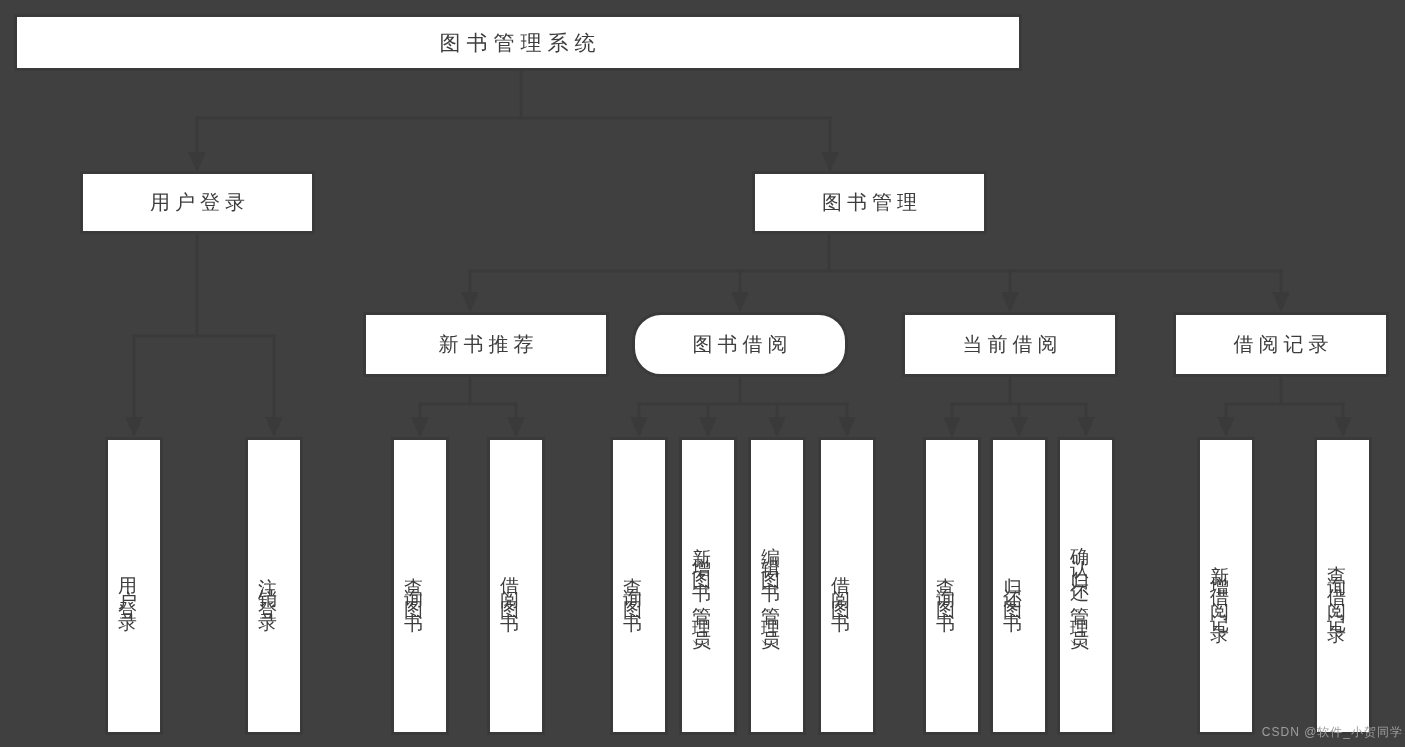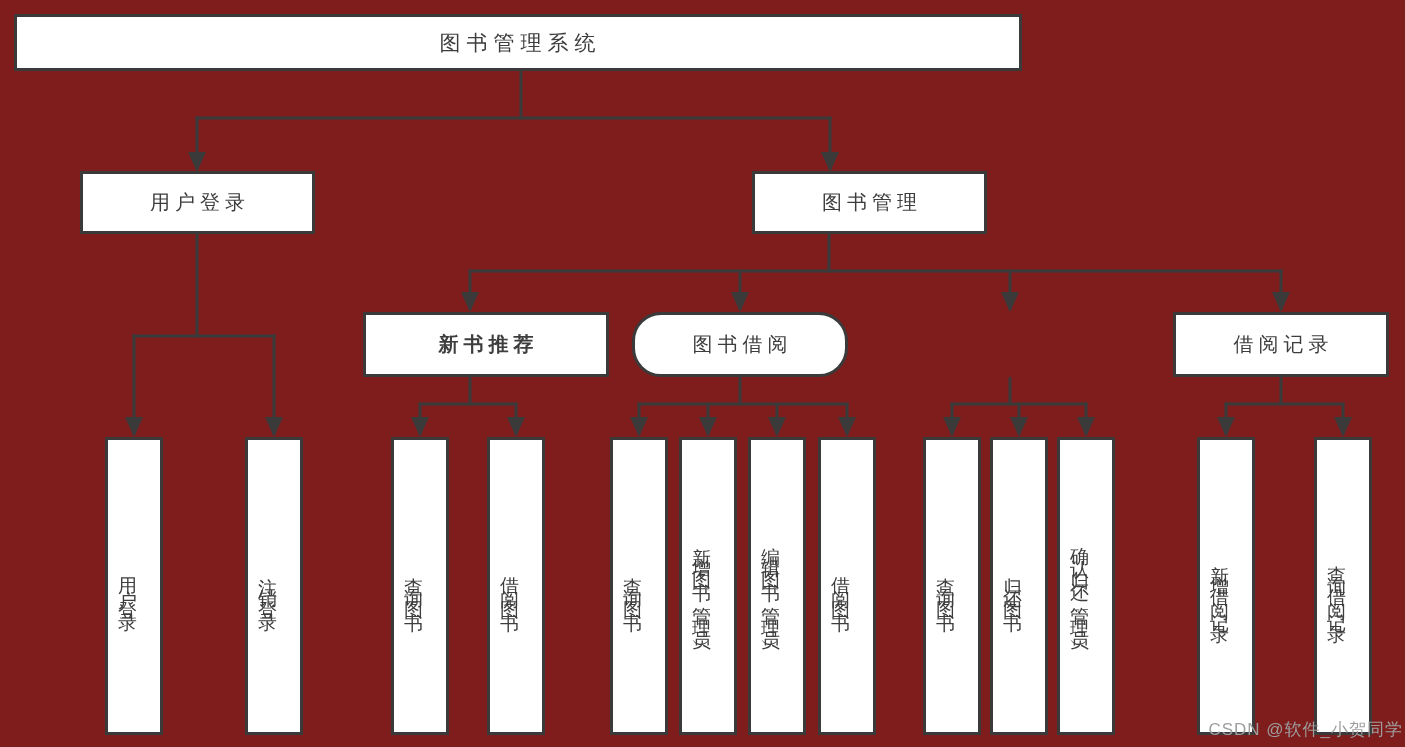--- a/index.html
+++ b/index.html
@@ -1,38 +1,38 @@
 <!DOCTYPE html>
 <html><head>
 <meta charset="utf-8">
 <style>
   html,body{margin:0;padding:0;background:#ffffff;}
   .canvas{
-    position:relative;width:1405px;height:747px;background:#7f1d1d;overflow:hidden;
+    position:relative;width:1405px;height:747px;background:#404040;overflow:hidden;
     font-family:"Liberation Sans",sans-serif;color:#3d3d3d;
   }
   svg.wires{position:absolute;left:0;top:0;z-index:0;}
   .node{
     position:absolute;box-sizing:border-box;background:#ffffff;
     border:3px solid #3a3a3a;display:flex;align-items:center;justify-content:center;
     z-index:1;
   }
   .hbox{font-size:20px;letter-spacing:5px;padding-left:5px;white-space:nowrap;}
   .rootbox{left:14px;top:14px;width:1008px;height:57px;font-size:21px;letter-spacing:6px;}
   .l2{top:171px;width:235px;height:63px;}
   .l3{top:312px;height:65px;}
   .vbox{top:437px;width:58px;height:298px;}
   .vbox span{
     writing-mode:vertical-rl;text-orientation:mixed;
     font-size:19px;line-height:1;letter-spacing:12px;margin-block-end:-12px;
     white-space:nowrap;
   }
   .watermark{
     position:absolute;right:2px;bottom:6px;z-index:2;
-    font-size:17px;letter-spacing:1px;color:#9e9e9e;white-space:nowrap;
+    font-size:12px;letter-spacing:1px;color:#9e9e9e;white-space:nowrap;
   }
 </style>
 </head>
 <body>
 
 <div class="canvas">
 
   <svg class="wires" width="1405" height="747" viewBox="0 0 1405 747">
     <defs>
       <marker id="arr" markerUnits="userSpaceOnUse" markerWidth="20" markerHeight="18" viewBox="0 0 20 18" refX="18" refY="9" orient="auto">
@@ -95,22 +95,23 @@
         <line x1="1343" y1="402.5" x2="1343" y2="435" marker-end="url(#arr)"></line>
       </g>
     </g>
   </svg>
 
   <div class="node hbox rootbox">图书管理系统</div>
 
   <div class="node hbox l2" style="left:80px;">用户登录</div>
   <div class="node hbox l2" style="left:752px;">图书管理</div>
 
-  <div class="node hbox l3" style="left:363px;width:246px;font-weight:bold;">新书推荐</div>
+  <div class="node hbox l3" style="left:363px;width:246px;">新书推荐</div>
   <div class="node hbox l3" style="left:632px;width:216px;border-radius:29px;">图书借阅</div>
+  <div class="node hbox l3" style="left:902px;width:216px;">当前借阅</div>
   <div class="node hbox l3" style="left:1173px;width:216px;">借阅记录</div>
 
   <div class="node vbox" style="left:105px;">
     <span>用户登录</span>
   </div>
   <div class="node vbox" style="left:245px;">
     <span>注销登录</span>
   </div>
 
   <div class="node vbox" style="left:391px;">

